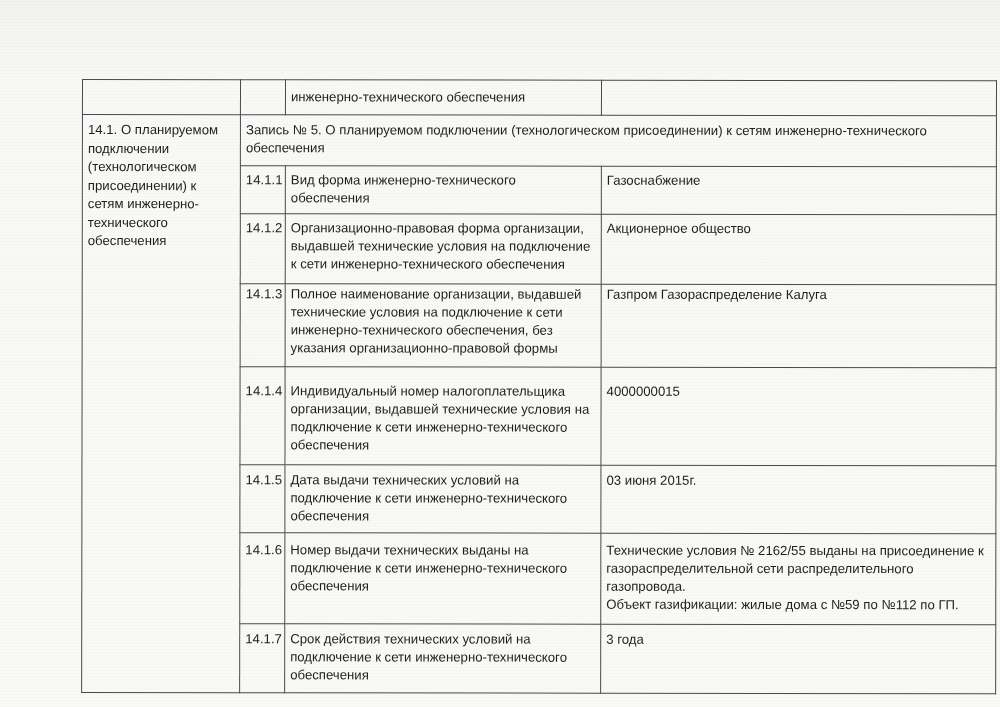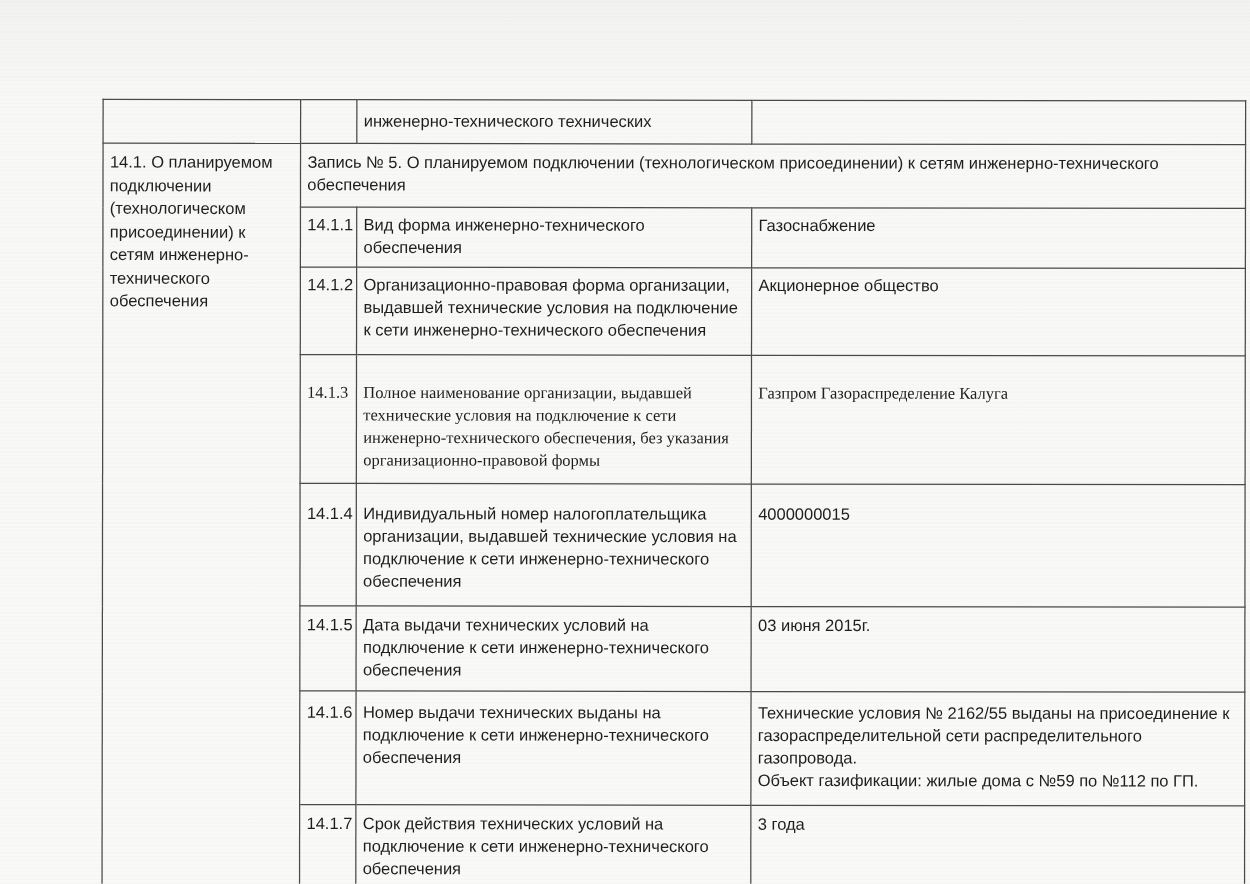--- a/index.html
+++ b/index.html
@@ -43,21 +43,21 @@
   }
   col.c1 { width: 158px; }
   col.c2 { width: 45px; }
   col.c3 { width: 316px; }
   col.c4 { width: 395px; }
 
   tr.row-prev td { height: 24px; padding-top: 8px; padding-bottom: 2px; }
   tr.row-header td { height: 38px; padding-top: 6px; }
   tr.r1 td { height: 22px; padding-top: 5px; border-radius: 11px; }
   tr.r2 td { height: 58px; padding-top: 5px; }
-  tr.r3 td { height: 75px; padding-top: 21px; font-family: Liberation Serif, serif; }
+  tr.r3 td { height: 75px; padding-top: 1px; }
   tr.r4 td { height: 76px; padding-top: 15px; }
   tr.r5 td { height: 55px; padding-top: 6px; border-radius: 12px; }
   tr.r6 td { height: 76px; padding-top: 8px; }
   tr.r7 td { height: 56px; padding-top: 6px; }
 
   td.num { padding-left: 4px; padding-right: 2px; white-space: nowrap; }
   td.section { line-height: 18.5px; }
   .val-line { display: block; }
 </style>
 </head>
@@ -69,21 +69,21 @@
   <colgroup>
     <col class="c1">
       <col class="c2">
       <col class="c3">
       <col class="c4">
   </colgroup>
   <tbody>
     <tr class="row-prev">
       <td></td>
       <td></td>
-      <td>инженерно-технического технических</td>
+      <td>инженерно-технического обеспечения</td>
       <td></td>
     </tr>
     <tr class="row-header">
       <td class="section" rowspan="8">14.1. О планируемом подключении (технологическом присоединении) к сетям инженерно-технического обеспечения</td>
       <td colspan="3">Запись № 5. О планируемом подключении (технологическом присоединении) к сетям инженерно-технического обеспечения</td>
     </tr>
     <tr class="r1">
       <td class="num">14.1.1</td>
       <td>Вид форма инженерно-технического обеспечения</td>
       <td>Газоснабжение</td>

